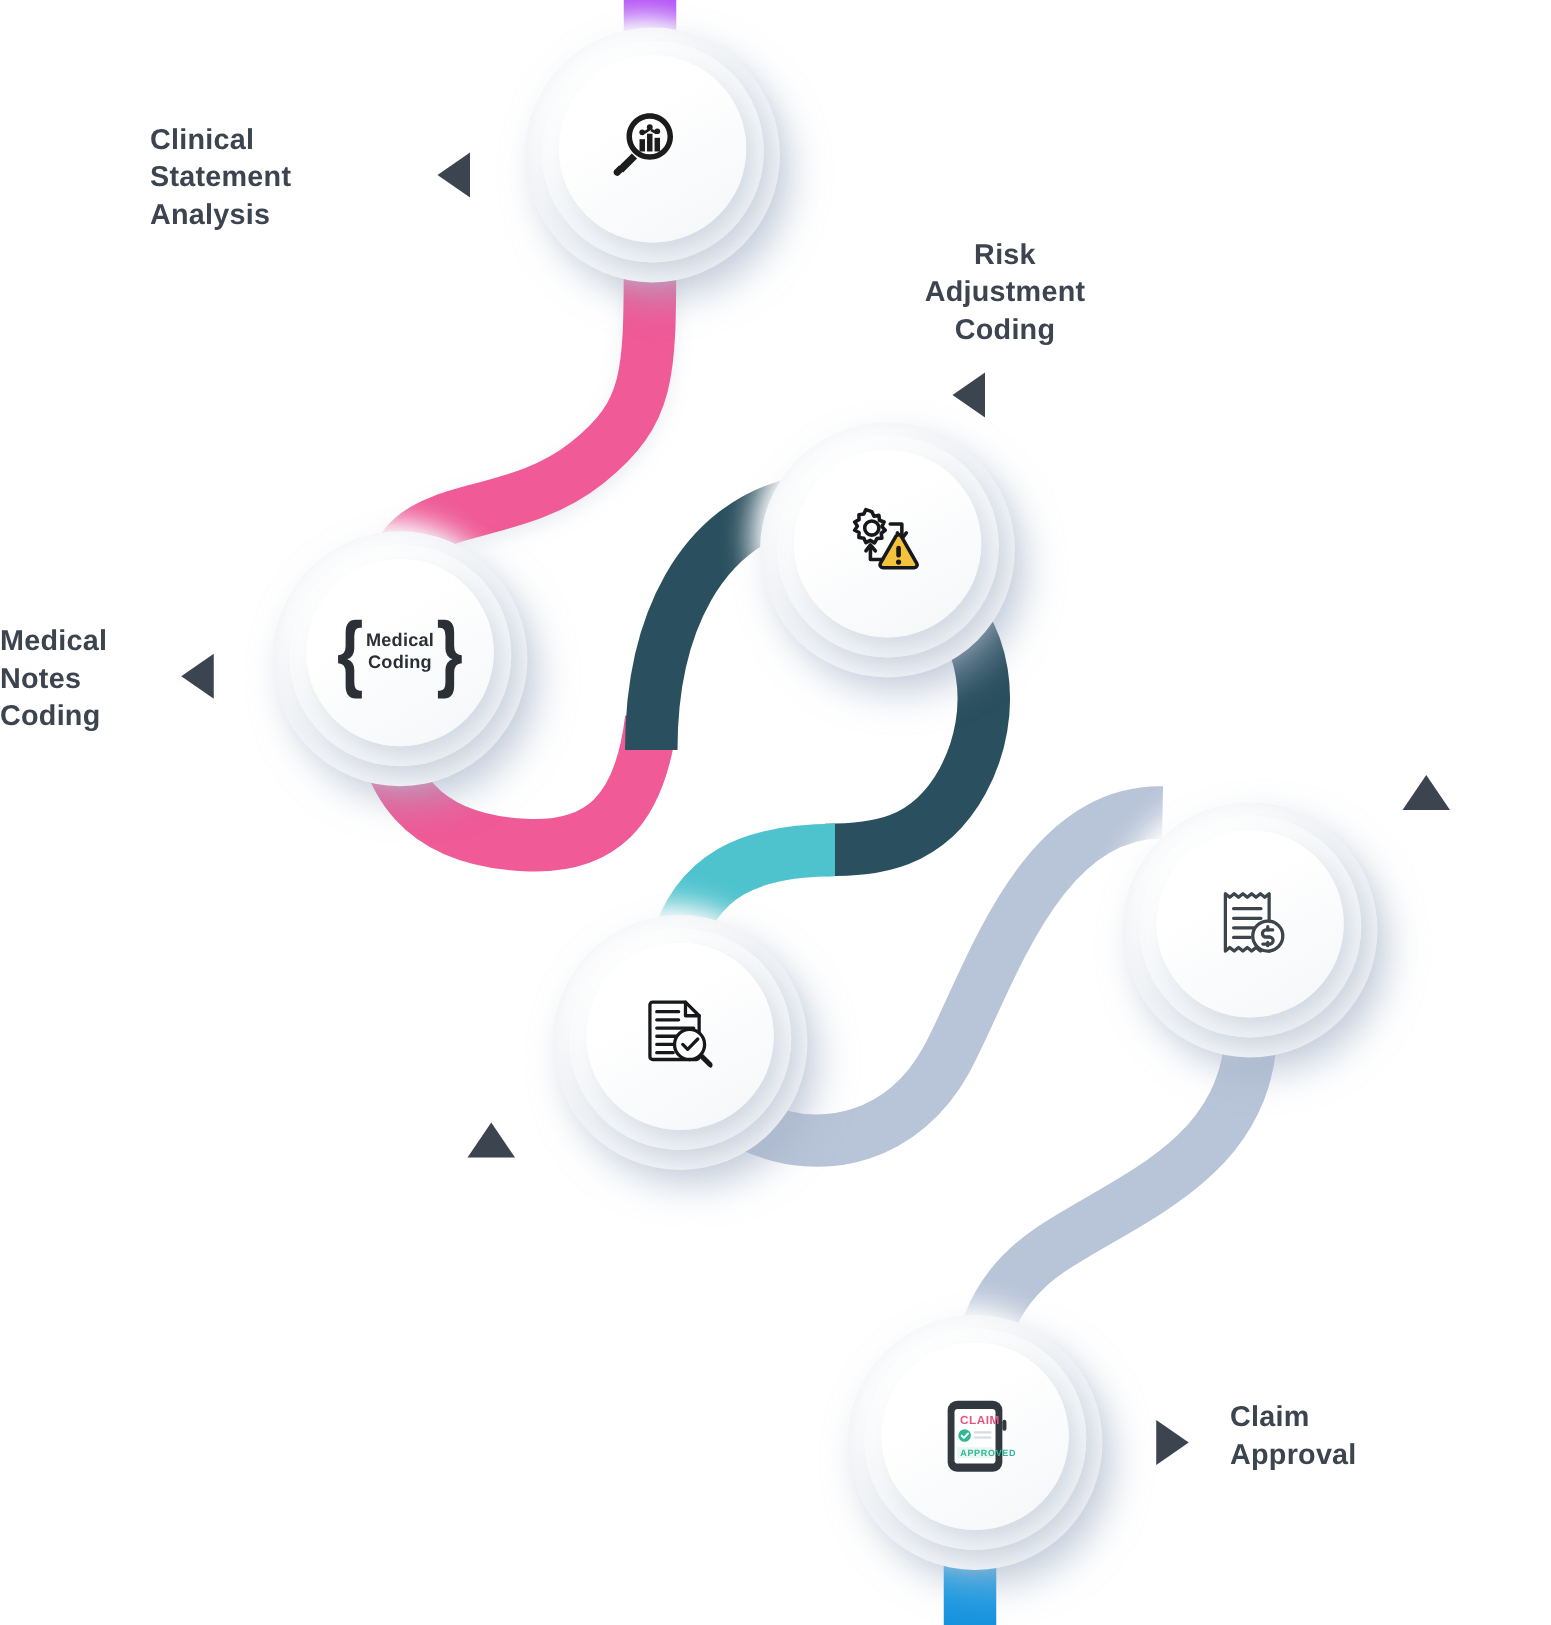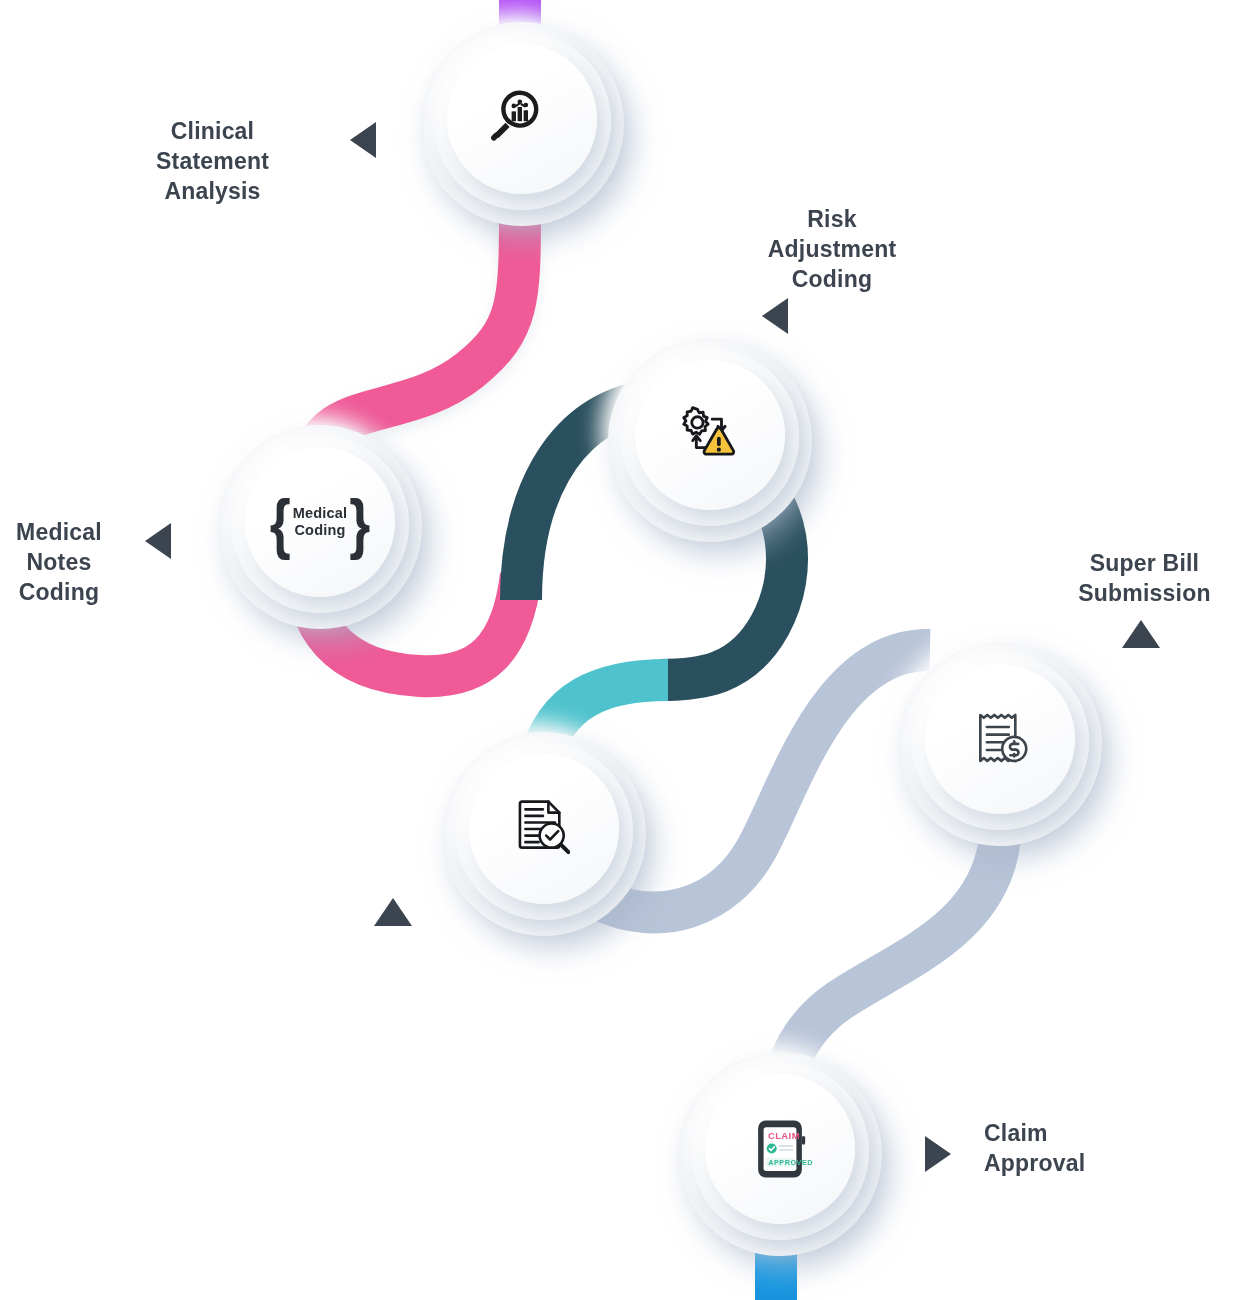--- a/index.html
+++ b/index.html
@@ -46,21 +46,21 @@
   
   .label{
     position:absolute;
     color:#3b444f;
     font-weight:700;
     font-size:23px;
     line-height:30px;
     letter-spacing:0.2px;
     white-space:pre-line;
   }
-  .label.r{text-align:center;margin-top:20px;}
+  .label.r{text-align:left;}
   .label.l{text-align:left;}
   .label.c{text-align:center;}
 
   .tri{position:absolute;width:0;height:0;}
   .tri-left{
     border-top:18px solid transparent;
     border-bottom:18px solid transparent;
     border-right:26px solid #3b444f;
   }
   .tri-right{
@@ -223,21 +223,21 @@
             <g>
               <path d="M42 26.5l11.4 19.8c.8 1.4-.2 3.2-1.8 3.2H28.6c-1.6 0-2.6-1.8-1.8-3.2L38.2 26.5a2.2 2.2 0 0 1 3.8 0z" fill="#f5c33b" stroke="#16181c" stroke-width="2.6" stroke-linejoin="round"></path>
               <rect x="38.4" y="33.5" width="3.4" height="8.6" rx="1.7" fill="#16181c"></rect>
               <circle cx="40.1" cy="45.4" r="1.9" fill="#16181c"></circle>
             </g>
           </svg>
         </div>
       </div>
     </div>
   </div>
-  <div class="label c" style="left:728px;top:188px;width:208px;margin-top:16px;">Risk
+  <div class="label c" style="left:700px;top:188px;width:208px;">Risk
 Adjustment
 Coding</div>
   <div class="tri tri-left" style="left:762px;top:298px;"></div>
 
   <div class="node" style="left:442px;top:732px;">
     <div class="ring2">
       <div class="ring3">
         <div class="icon-wrap">
           <svg viewBox="0 0 64 64">
             <g fill="none" stroke="#16181c" stroke-width="2.4" stroke-linecap="round" stroke-linejoin="round">
@@ -266,22 +266,20 @@
               <path d="M20 21h20M20 28h20M20 35h16M20 42h12"></path>
               <circle cx="45" cy="41" r="11" fill="#ffffff"></circle>
               <path d="M48.6 36.5h-4.9a2.6 2.6 0 0 0 0 5.2h2.6a2.6 2.6 0 0 1 0 5.2h-4.9"></path>
               <path d="M45 34.2v2.3M45 45.7v2.3"></path>
             </g>
           </svg>
         </div>
       </div>
     </div>
   </div>
-  <div class="label c" style="left:1052px;top:548px;width:185px;">Super Bill
-Submission</div>
   <div class="tri tri-up" style="left:1122px;top:620px;"></div>
 
   <div class="node" style="left:678px;top:1052px;">
     <div class="ring2">
       <div class="ring3">
         <div class="icon-wrap">
           <svg viewBox="0 0 64 64">
             <rect x="12" y="6" width="40" height="52" rx="7" fill="#31383f"></rect>
             <rect x="52" y="20" width="3" height="8" rx="1.5" fill="#31383f"></rect>
             <rect x="17" y="12" width="30" height="40" rx="2.5" fill="#ffffff"></rect>

